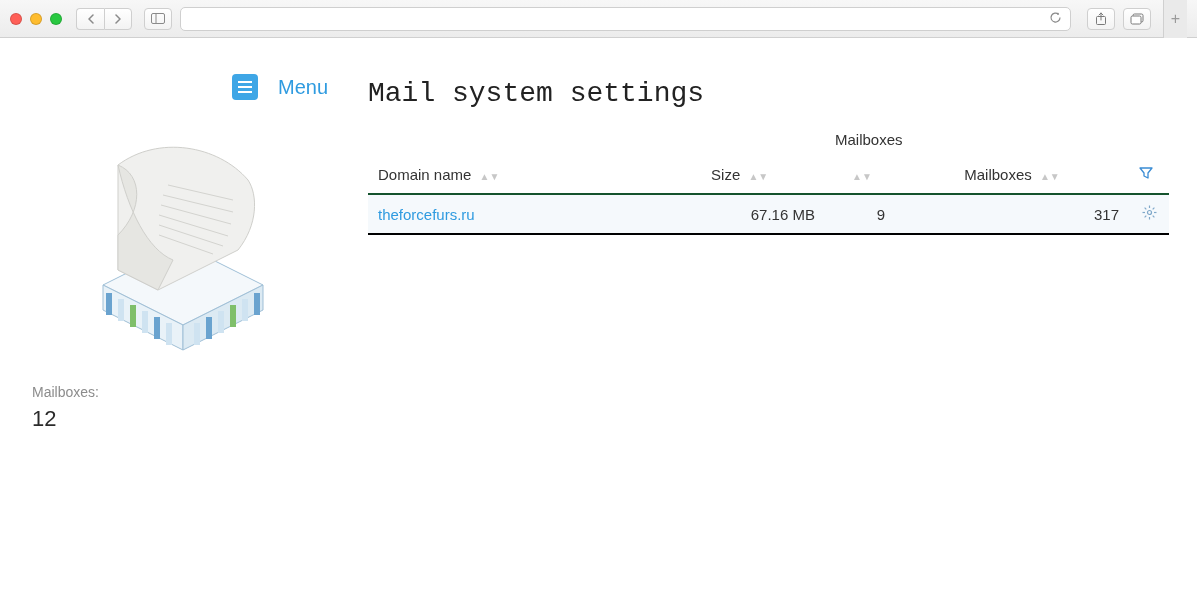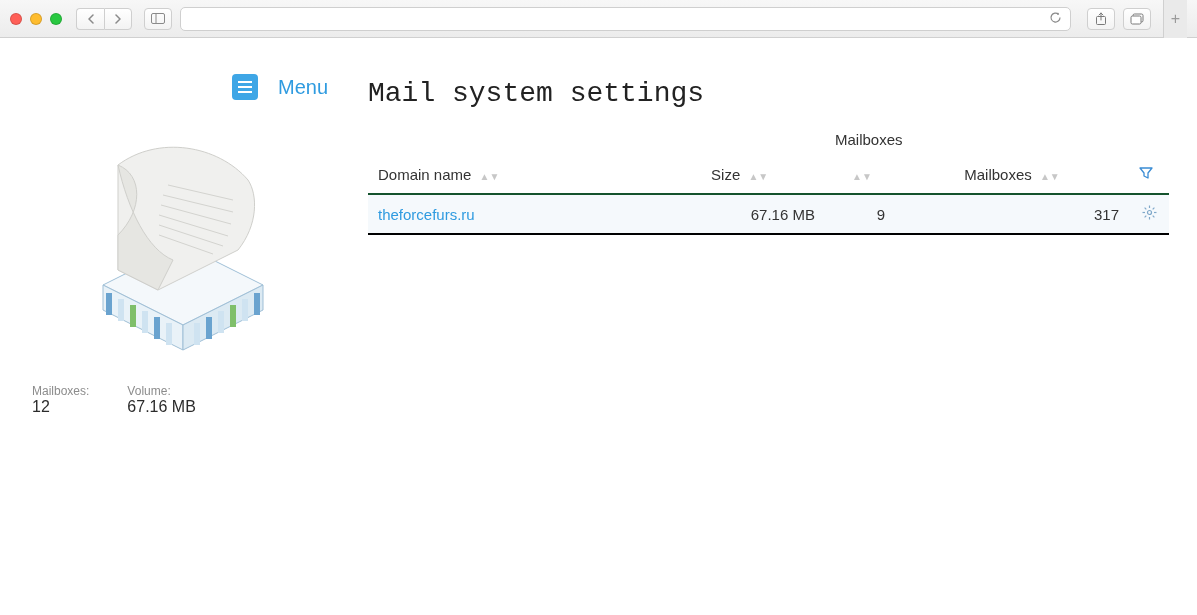--- a/index.html
+++ b/index.html
@@ -83,22 +83,22 @@
     margin: 40px auto 0;
     width: 230px; height: 220px;
     position:relative;
   }
 
   .stats {
     display:flex; gap: 38px;
     margin-top: 24px;
     padding-left: 4px;
   }
-  .stat-label { color:#8c8c8c; font-size:12px; }
-  .stat-value { color:#2b2b2b; font-size:16px; font-weight:400; }
+  .stat-label { color:#8c8c8c; font-size:14px; margin-bottom:6px; }
+  .stat-value { color:#2b2b2b; font-size:22px; font-weight:400; }
 
   
   .main { flex:1; padding-top: 20px; }
   .page-title { font-size:28px; font-weight:500; color:#222; margin-bottom:14px;font-family:Liberation Mono, monospace; }
   .page-subtitle { font-size:15px; color:#3a3a3a; margin-bottom:28px; }
 
   table.domains {
     width: 100%;
     border-collapse: collapse;
     font-size:15px;
@@ -245,24 +245,20 @@
             <line x1="96" y1="95" x2="150" y2="114"></line>
           </g>
         </g>
       </svg>
     </div>
 
     <div class="stats">
       <div>
         <div class="stat-label">Mailboxes:</div>
         <div class="stat-value">12</div>
-      </div>
-      <div>
-        <div class="stat-label">Volume:</div>
-        <div class="stat-value">67.16 MB</div>
       </div>
     </div>
   </div>
 
   <div class="main">
     <h1 class="page-title">Mail system settings</h1>
 
     <table class="domains">
       <thead>
         <tr class="group-header">

